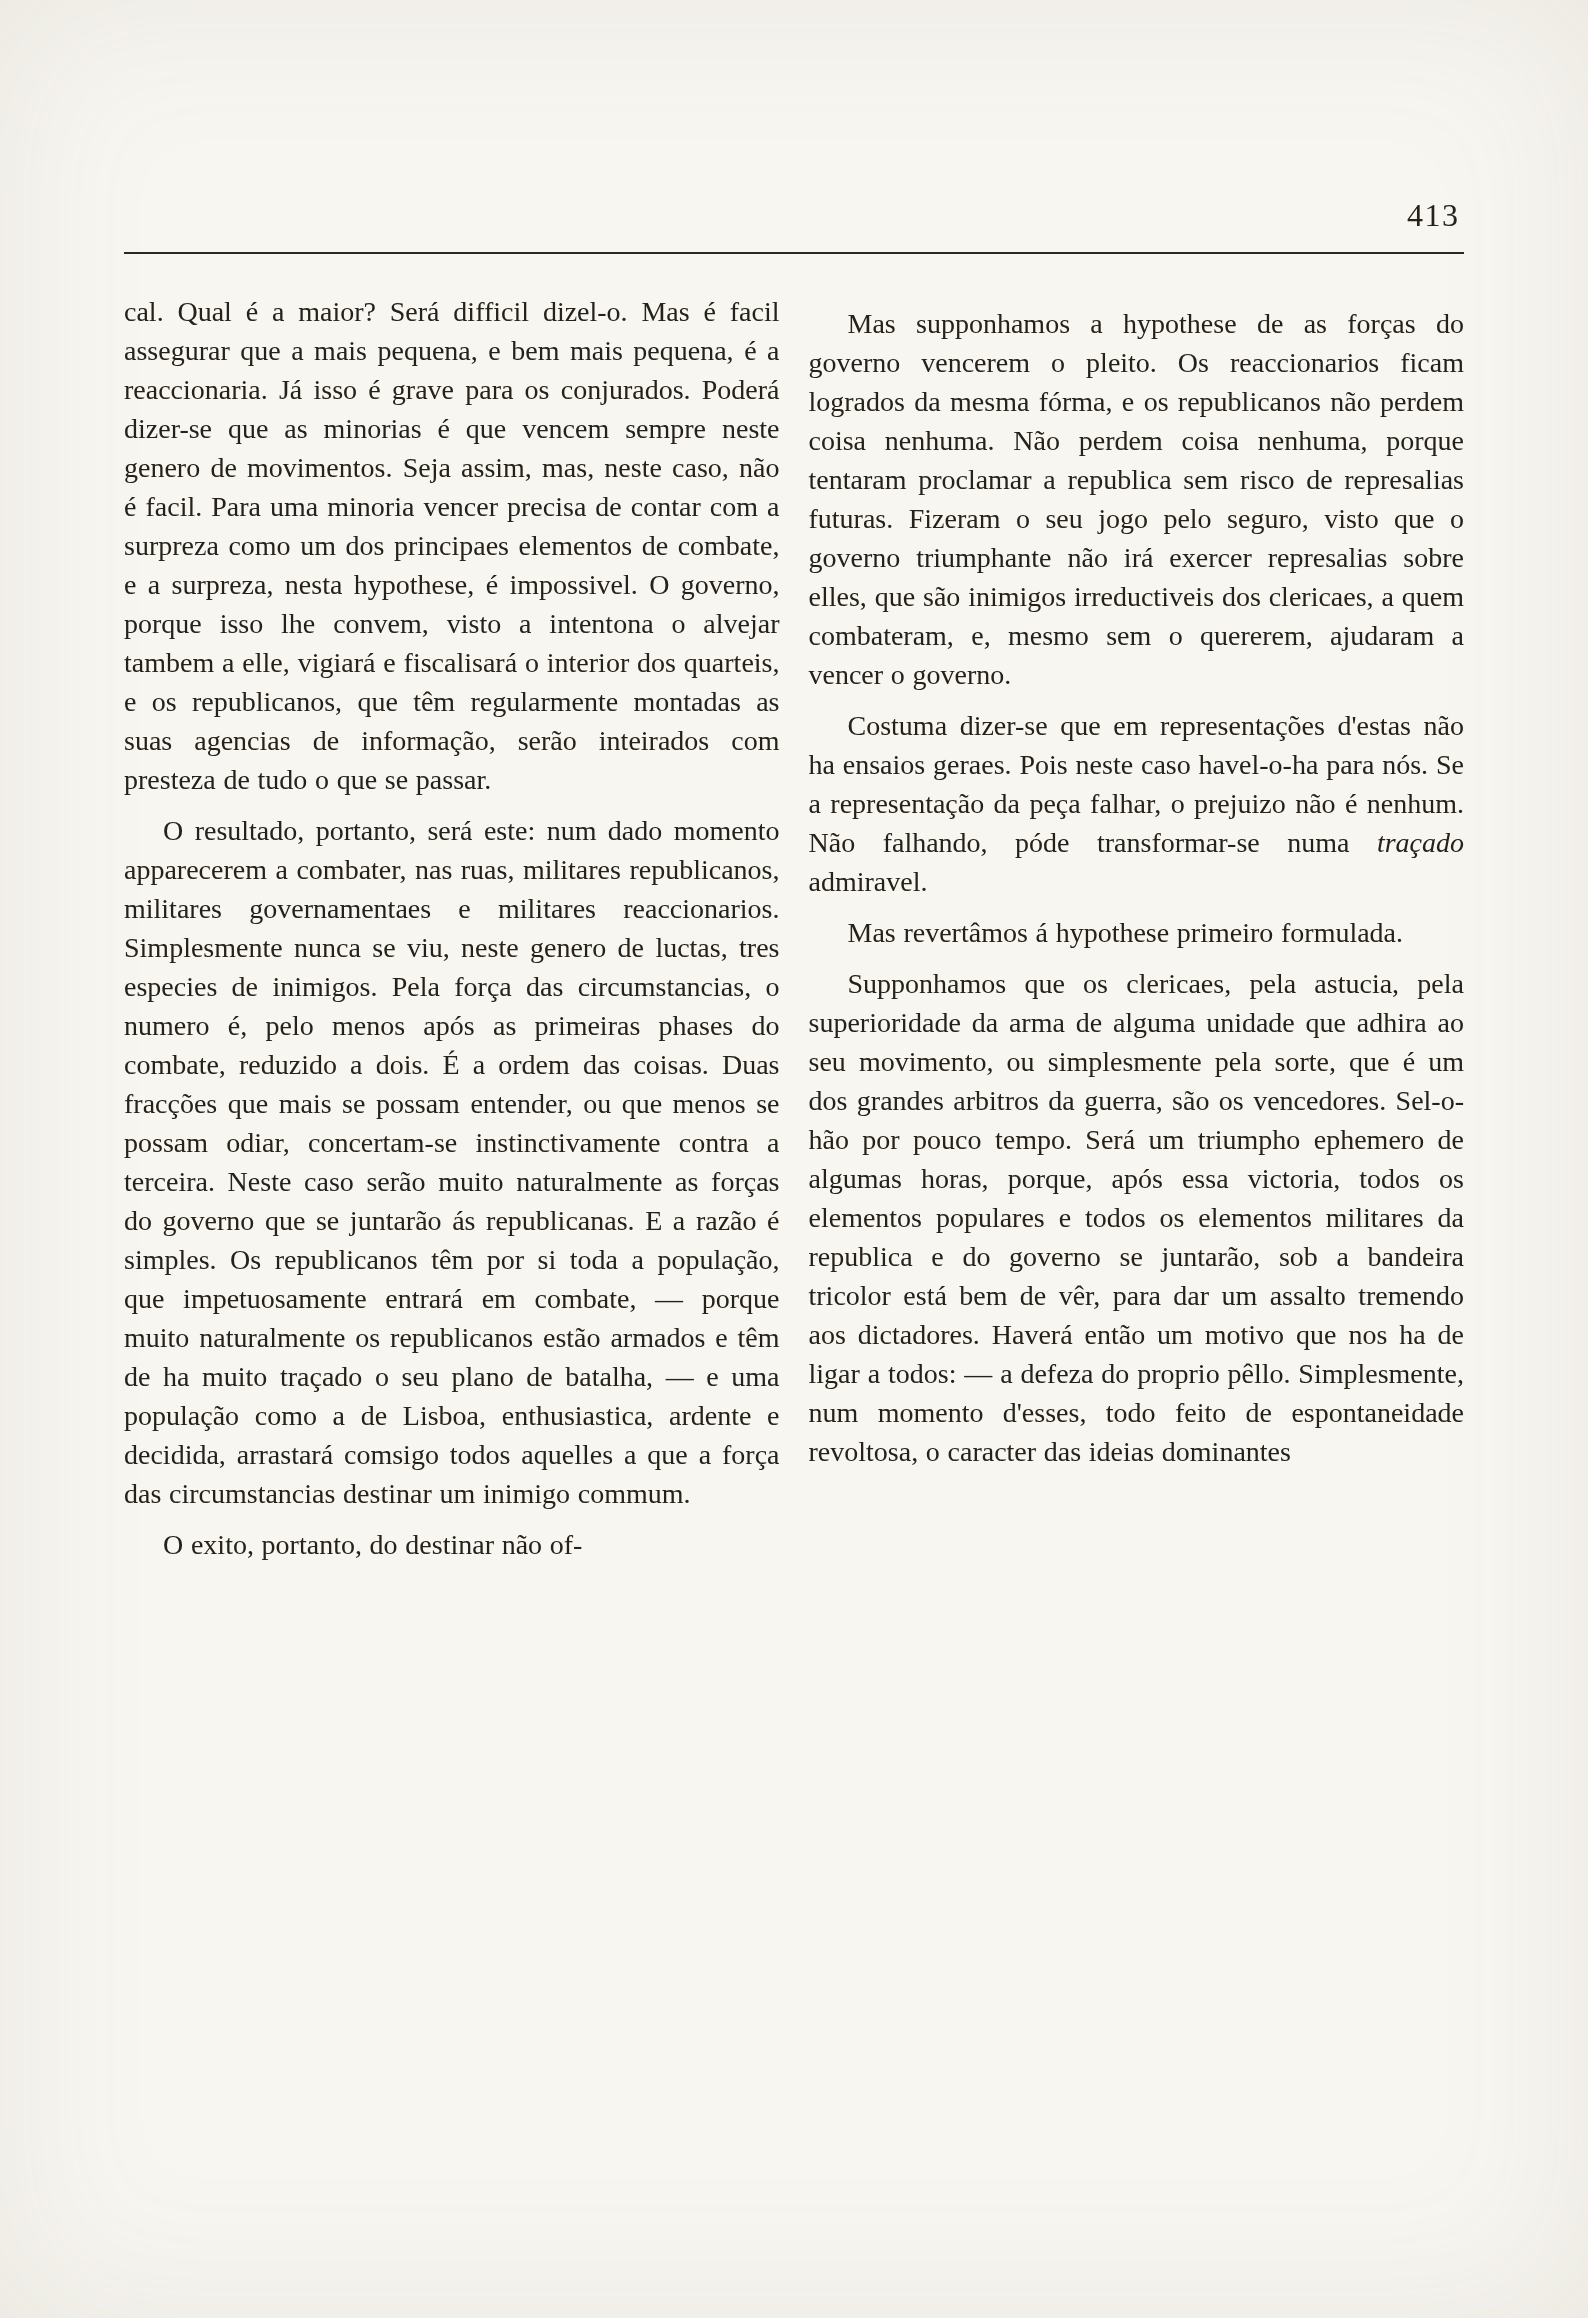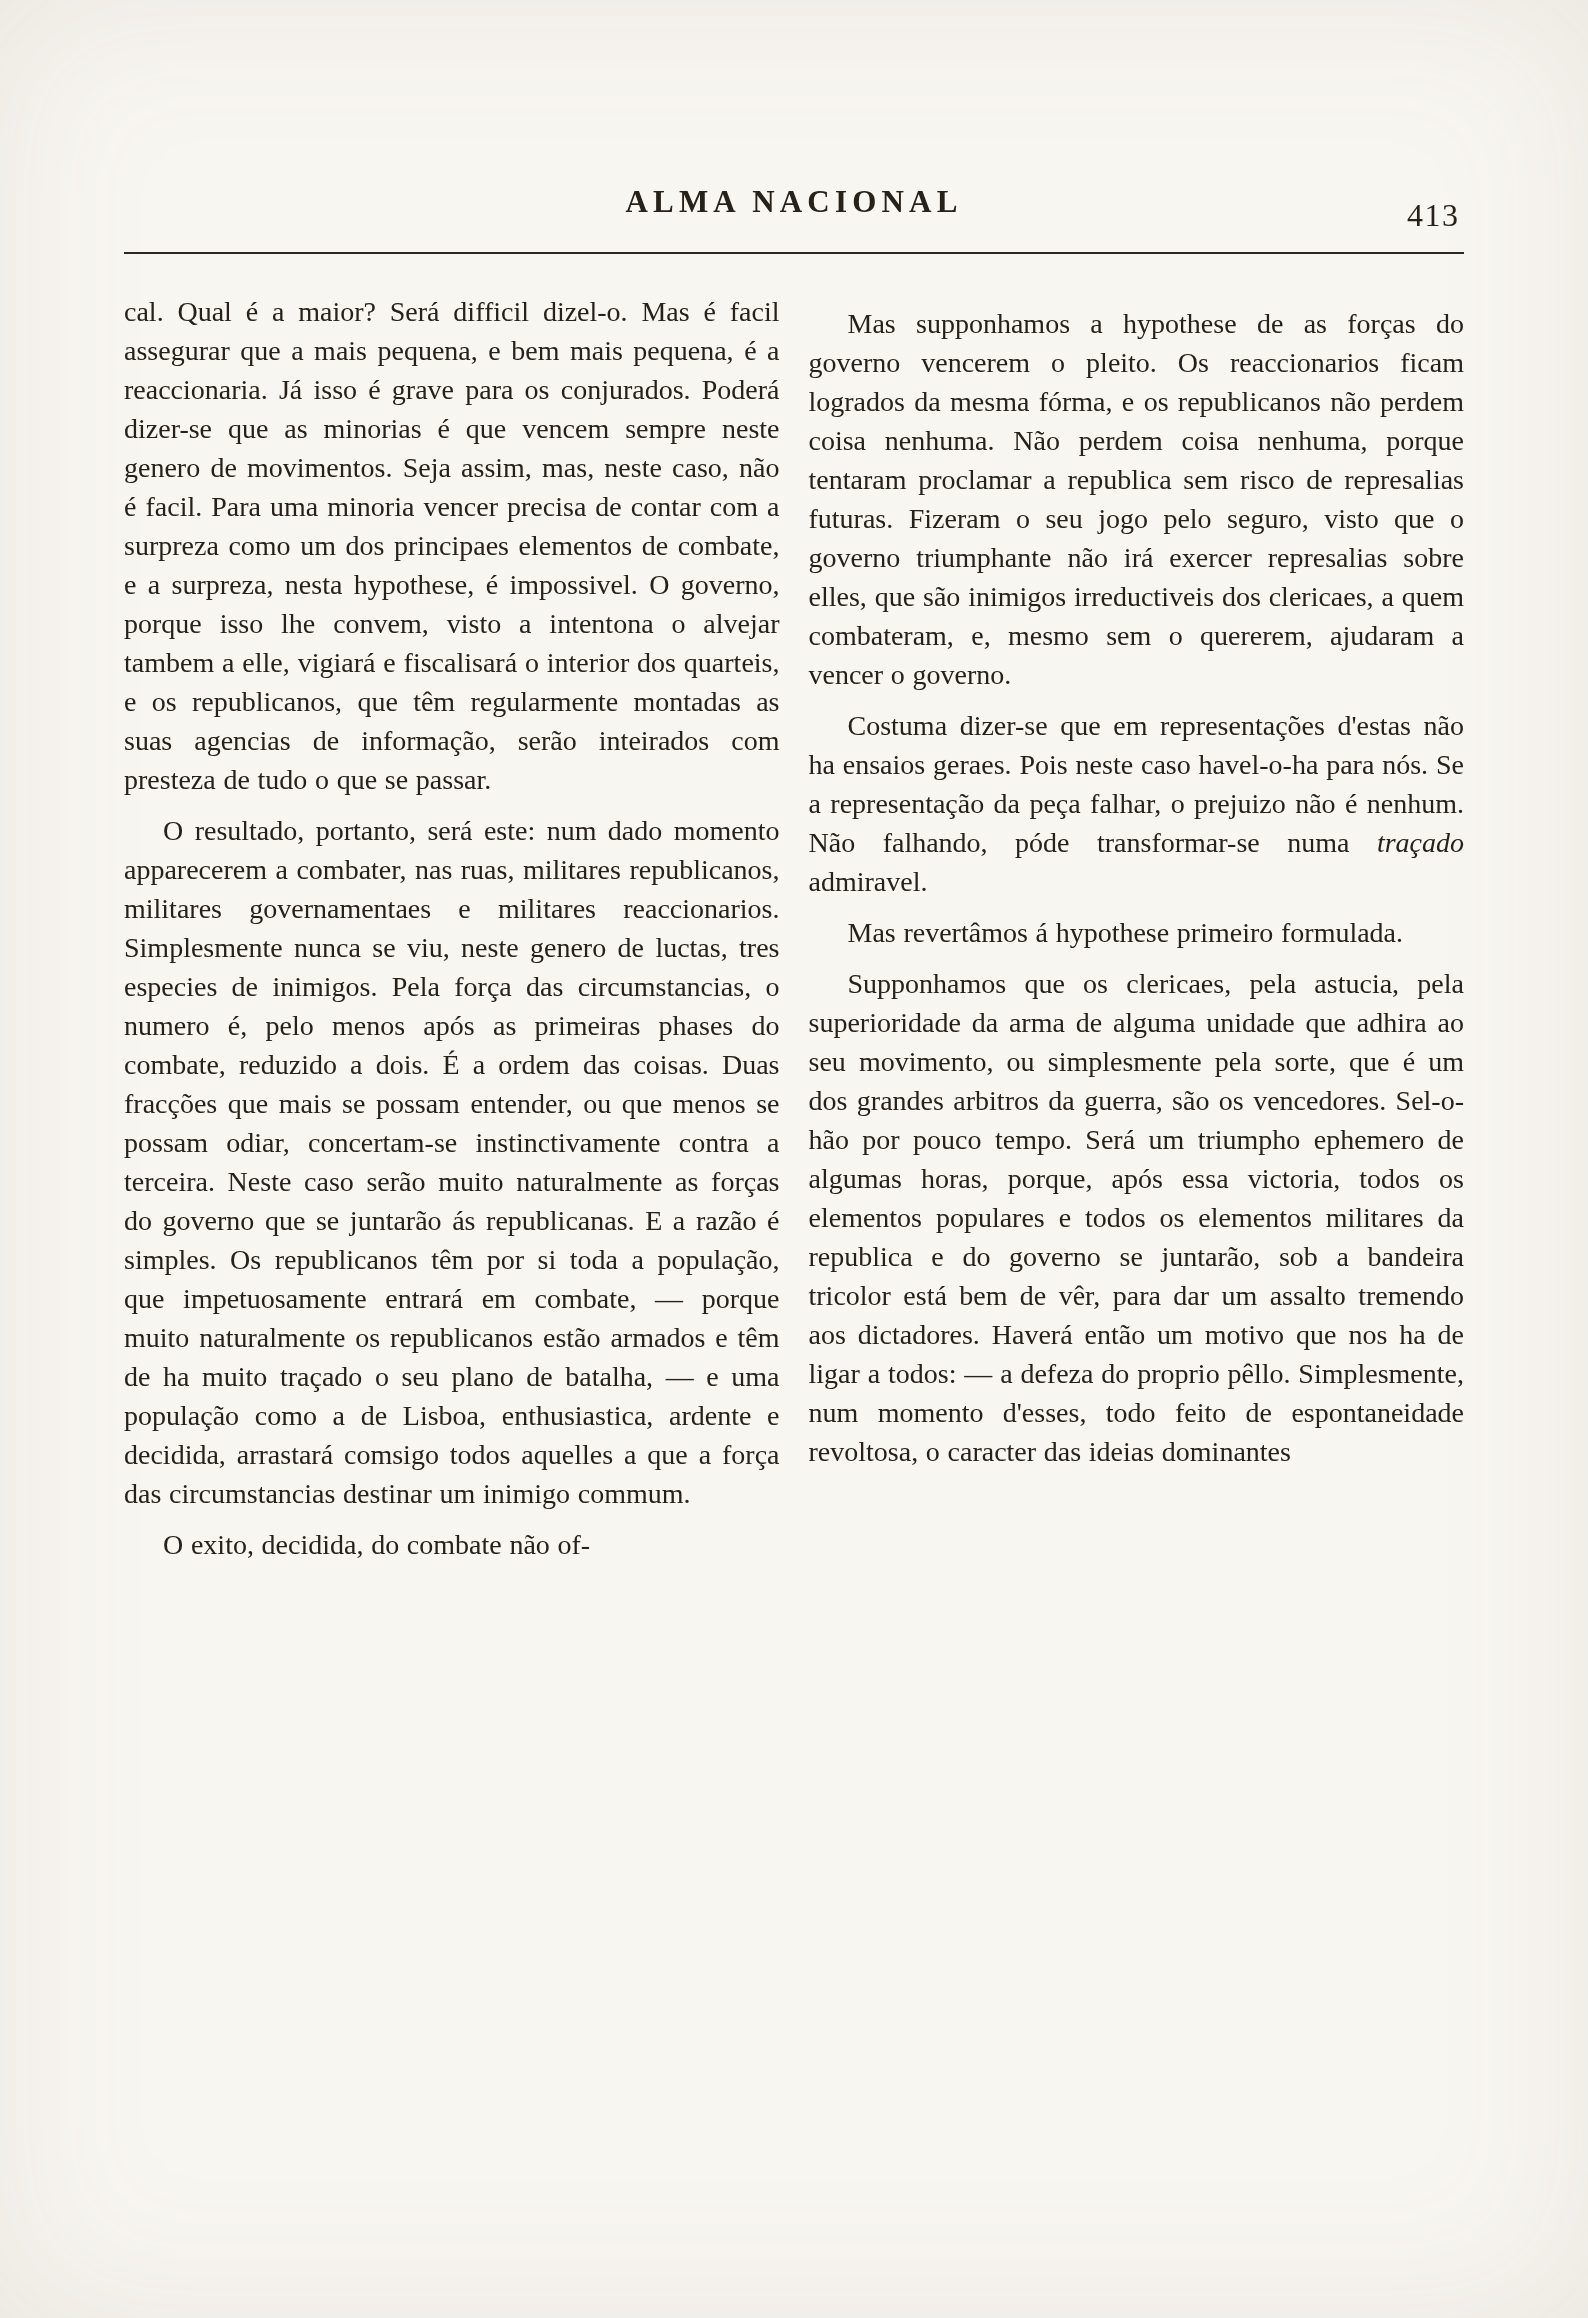--- a/index.html
+++ b/index.html
@@ -90,31 +90,30 @@
   p.para i {
     font-style: italic;
   }
 </style>
 </head>
 <body>
 
 <div class="page">
 
   <header class="page-header">
-    <div class="journal-title">ALMA NACIONAL</div>
     <div class="page-number">413</div>
   </header>
 
   <div class="header-rule"></div>
 
   <main class="columns">
     <section class="column">
         <p class="para">cal. Qual é a maior? Será difficil dizel-o. Mas é facil assegurar que a mais pequena, e bem mais pequena, é a reaccionaria. Já isso é grave para os conjurados. Poderá dizer-se que as minorias é que vencem sempre neste genero de movimentos. Seja assim, mas, neste caso, não é facil. Para uma minoria vencer precisa de contar com a surpreza como um dos principaes elementos de combate, e a surpreza, nesta hypothese, é impossivel. O governo, porque isso lhe convem, visto a intentona o alvejar tambem a elle, vigiará e fiscalisará o interior dos quarteis, e os republicanos, que têm regularmente montadas as suas agencias de informação, serão inteirados com presteza de tudo o que se passar.</p>
         <p class="para indent">O resultado, portanto, será este: num dado momento apparecerem a combater, nas ruas, militares republicanos, militares governamentaes e militares reaccionarios. Simplesmente nunca se viu, neste genero de luctas, tres especies de inimigos. Pela força das circumstancias, o numero é, pelo menos após as primeiras phases do combate, reduzido a dois. É a ordem das coisas. Duas fracções que mais se possam entender, ou que menos se possam odiar, concertam-se instinctivamente contra a terceira. Neste caso serão muito naturalmente as forças do governo que se juntarão ás republicanas. E a razão é simples. Os republicanos têm por si toda a população, que impetuosamente entrará em combate, — porque muito naturalmente os republicanos estão armados e têm de ha muito traçado o seu plano de batalha, — e uma população como a de Lisboa, enthusiastica, ardente e decidida, arrastará comsigo todos aquelles a que a força das circumstancias destinar um inimigo commum.</p>
-        <p class="para indent">O exito, decidida, do combate não of-</p>
+        <p class="para indent">O exito, portanto, do destinar não of-</p>
       </section>
     <section class="column">
         <p class="para indent">Mas supponhamos a hypothese de as forças do governo vencerem o pleito. Os reaccionarios ficam logrados da mesma fórma, e os republicanos não perdem coisa nenhuma. Não perdem coisa nenhuma, porque tentaram proclamar a republica sem risco de represalias futuras. Fizeram o seu jogo pelo seguro, visto que o governo triumphante não irá exercer represalias sobre elles, que são inimigos irreductiveis dos clericaes, a quem combateram, e, mesmo sem o quererem, ajudaram a vencer o governo.</p>
         <p class="para indent">Costuma dizer-se que em representações d'estas não ha ensaios geraes. Pois neste caso havel-o-ha para nós. Se a representação da peça falhar, o prejuizo não é nenhum. Não falhando, póde transformar-se numa <i>traçado</i> admiravel.</p>
         <p class="para indent">Mas revertâmos á hypothese primeiro formulada.</p>
         <p class="para indent">Supponhamos que os clericaes, pela astucia, pela superioridade da arma de alguma unidade que adhira ao seu movimento, ou simplesmente pela sorte, que é um dos grandes arbitros da guerra, são os vencedores. Sel-o-hão por pouco tempo. Será um triumpho ephemero de algumas horas, porque, após essa victoria, todos os elementos populares e todos os elementos militares da republica e do governo se juntarão, sob a bandeira tricolor está bem de vêr, para dar um assalto tremendo aos dictadores. Haverá então um motivo que nos ha de ligar a todos: — a defeza do proprio pêllo. Simplesmente, num momento d'esses, todo feito de espontaneidade revoltosa, o caracter das ideias dominantes</p>
       </section>
   </main>
 
 </div>

